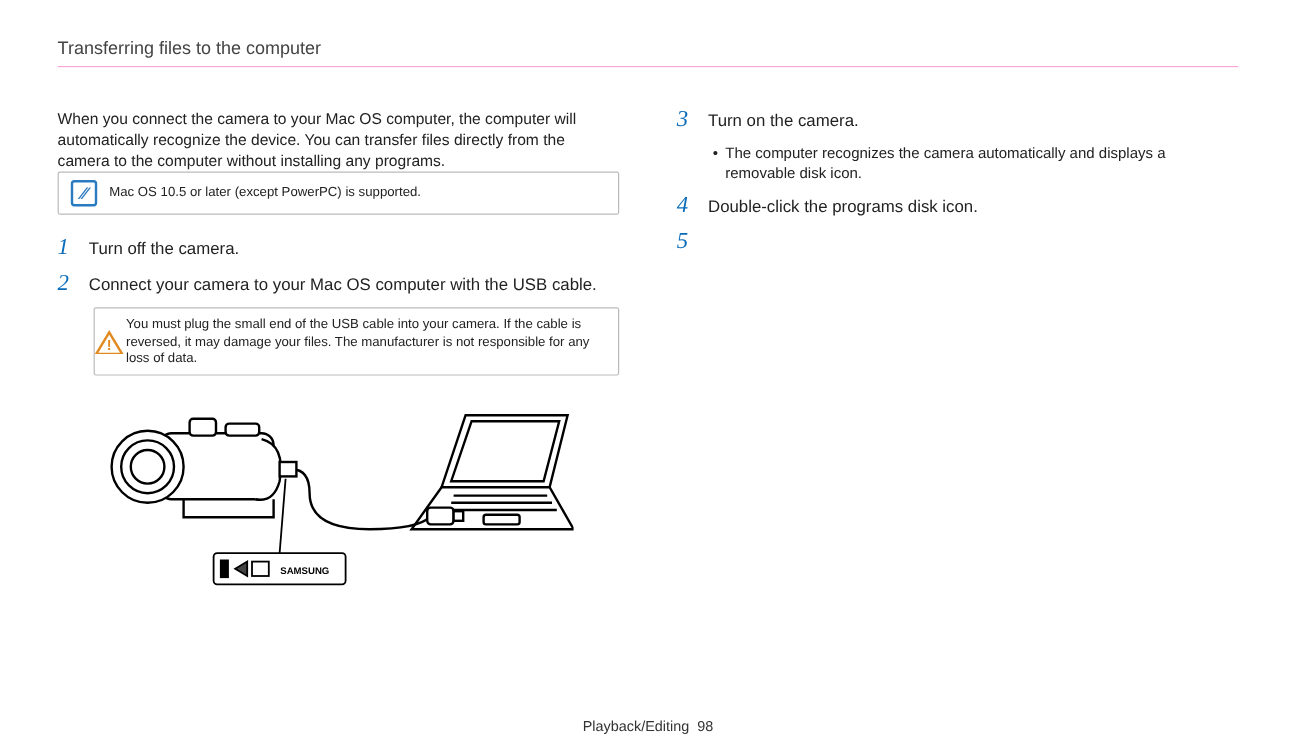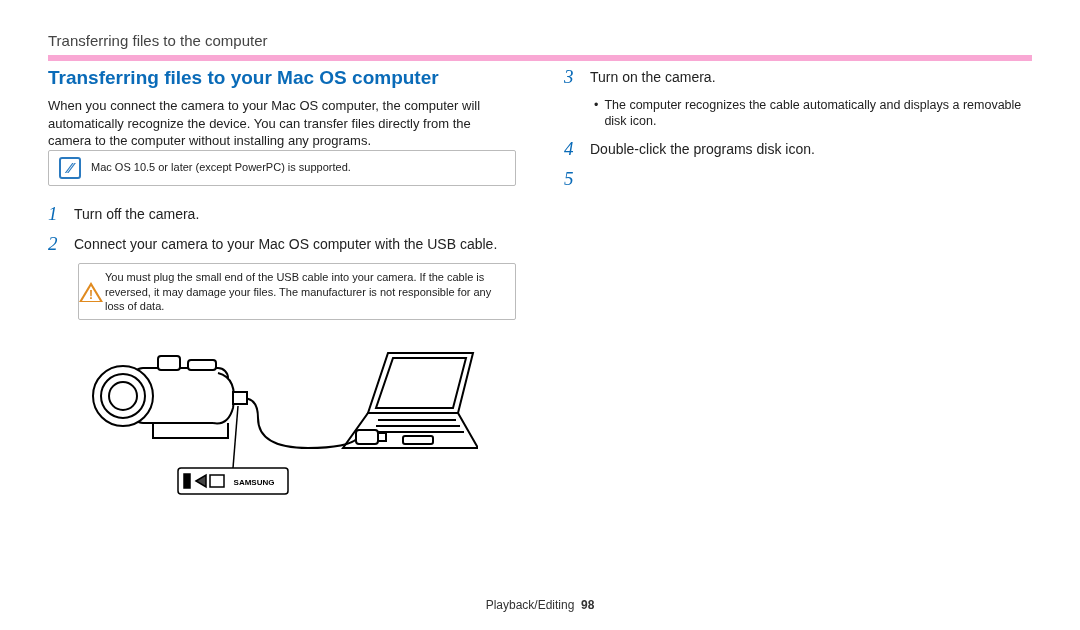--- a/index.html
+++ b/index.html
@@ -9,22 +9,22 @@
     background: #fff;
     font-family: "Segoe UI", Arial, sans-serif;
     color: #222;
     position: relative;
     padding: 32px 48px 0 48px;
   }
   .header-line {
     font-size: 15px;
     color: #444;
     padding-bottom: 6px;
-    border-bottom: 6px solid #f9a8d4;
-    margin-bottom: 6px;
+    border-bottom: 1px solid #f9a8d4;
+    margin-bottom: 34px;
   }
   .columns {
     display: flex;
     gap: 48px;
   }
   .col {
     flex: 1;
     min-width: 0;
   }
   .section-title {
@@ -132,32 +132,31 @@
     margin-top: 8px;
   }
   .footer {
     position: absolute;
     bottom: 18px;
     left: 0; right: 0;
     text-align: center;
     font-size: 12px;
     color: #333;
   }
-  .footer .pg { font-weight: 700; }
+  .footer .pg { font-weight: 400; }
 </style>
 </head>
 <body>
 
 <div class="header-line">Transferring files to the computer</div>
 
 <div class="columns">
 
   <div class="col">
 
-    <div class="section-title">Transferring files to your Mac OS computer</div>
 
     <div class="para">When you connect the camera to your Mac OS computer, the computer will automatically recognize the device. You can transfer files directly from the camera to the computer without installing any programs.</div>
 
     <div class="note-box">
       <div class="note-icon-info">⁄⁄</div>
       <div class="note-text">Mac OS 10.5 or later (except PowerPC) is supported.</div>
     </div>
 
     <div class="step">
       <div class="step-num">1</div>
@@ -223,21 +222,21 @@
 
   <div class="col">
 
     <div class="step">
       <div class="step-num">3</div>
       <div class="step-text">Turn on the camera.</div>
     </div>
 
     <div class="substep">
       <span class="bullet">•</span>
-      <span>The computer recognizes the cable automatically and displays a removable disk icon.</span>
+      <span>The computer recognizes the camera automatically and displays a removable disk icon.</span>
     </div>
 
     <div class="step">
       <div class="step-num">4</div>
       <div class="step-text">Double-click the programs disk icon.</div>
     </div>
 
     <div class="step">
       <div class="step-num">5</div>
     </div>

